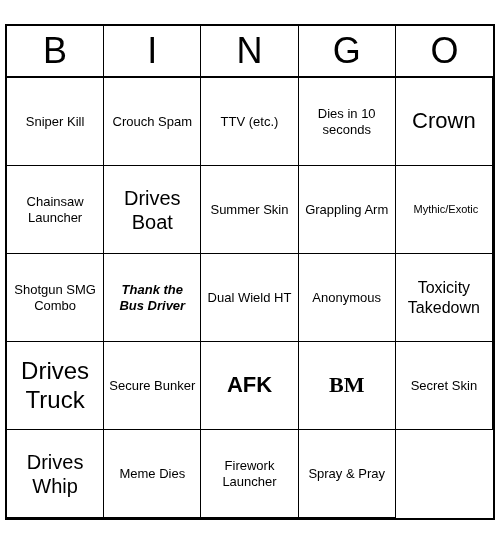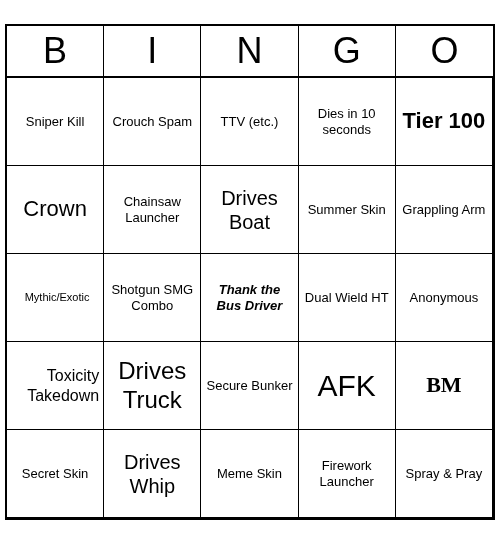--- a/index.html
+++ b/index.html
@@ -41,53 +41,52 @@
       border-top: none;
       height: 88px;
       display: flex;
       align-items: center;
       justify-content: center;
       text-align: center;
       padding: 4px;
       font-size: 13px;
       line-height: 1.2;
     }
-    .bingo-cell:nth-child(5n+1) { border-left: none; text-align: right; }
+    .bingo-cell:nth-child(5n+1) { border-left: none; }
   </style>
 </head>
 <body>
 
 <div class="bingo-card">
   <div class="bingo-header">
   <div class="bingo-letter">B</div>
       <div class="bingo-letter">I</div>
       <div class="bingo-letter">N</div>
       <div class="bingo-letter">G</div>
       <div class="bingo-letter">O</div>
     </div>
   <div class="bingo-grid">
   <div class="bingo-cell">Sniper Kill</div>
       <div class="bingo-cell">Crouch Spam</div>
       <div class="bingo-cell">TTV (etc.)</div>
       <div class="bingo-cell">Dies in 10 seconds</div>
-      <div class="bingo-cell" style="font-size: 22px; font-weight: bold;">Tier 100</div>
       <div class="bingo-cell" style="font-size: 22px; font-weight: normal;">Crown</div>
       <div class="bingo-cell">Chainsaw Launcher</div>
       <div class="bingo-cell" style="font-size: 20px;">Drives Boat</div>
       <div class="bingo-cell">Summer Skin</div>
       <div class="bingo-cell">Grappling Arm</div>
       <div class="bingo-cell" style="font-size: 11px; padding-left: 8px;">Mythic/Exotic</div>
       <div class="bingo-cell">Shotgun SMG Combo</div>
       <div class="bingo-cell" style="font-weight: bold; font-style: italic;">Thank the Bus Driver</div>
       <div class="bingo-cell">Dual Wield HT</div>
       <div class="bingo-cell">Anonymous</div>
       <div class="bingo-cell" style="font-size: 16px;">Toxicity Takedown</div>
       <div class="bingo-cell" style="font-size: 24px;">Drives Truck</div>
       <div class="bingo-cell">Secure Bunker</div>
-      <div class="bingo-cell" style="font-size: 30px; font-weight: normal;">AFK</div>
+      <div class="bingo-cell" style="font-size: 22px; font-weight: bold;">AFK</div>
       <div class="bingo-cell" style="font-size: 22px; font-weight: bold; font-family: Liberation Serif, serif;">BM</div>
       <div class="bingo-cell">Secret Skin</div>
       <div class="bingo-cell" style="font-size: 20px;">Drives Whip</div>
-      <div class="bingo-cell">Meme Skin</div>
+      <div class="bingo-cell">Meme Dies</div>
       <div class="bingo-cell">Firework Launcher</div>
       <div class="bingo-cell">Spray &amp; Pray</div>
     </div>
 </div>
 
 </body></html>

